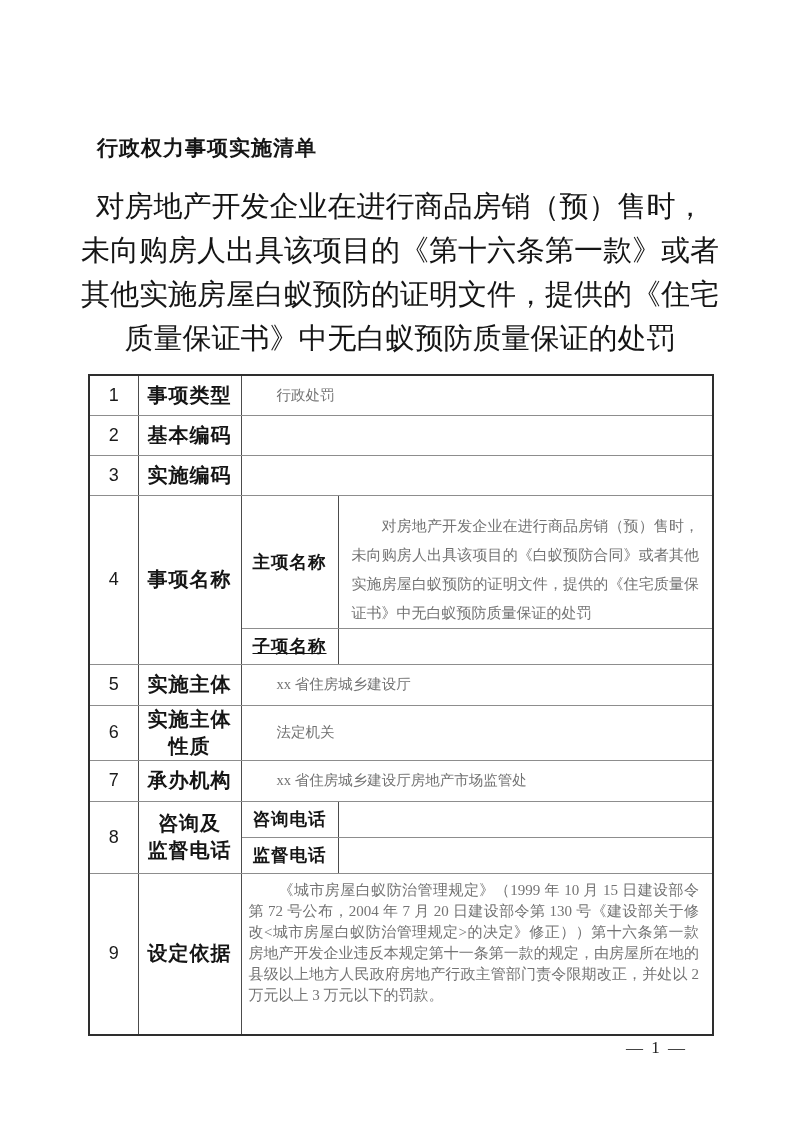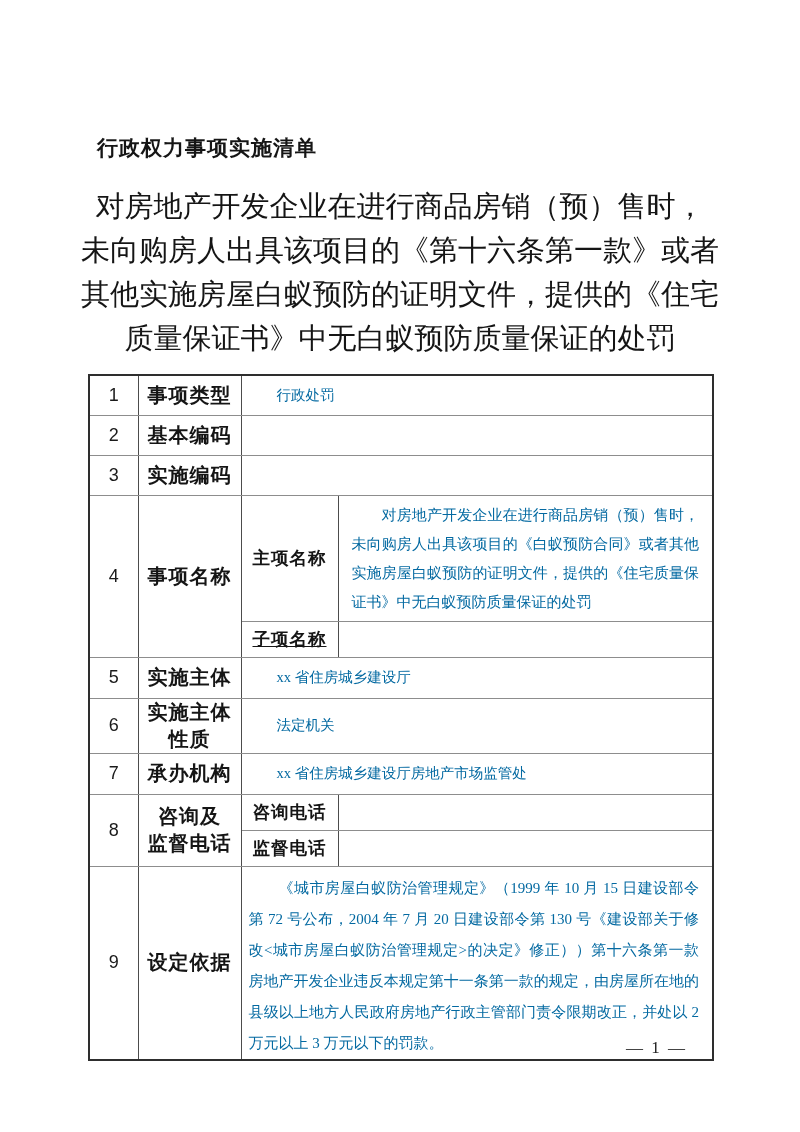--- a/index.html
+++ b/index.html
@@ -71,40 +71,40 @@
   .sublabel {
     font-size: 17.5px;
     font-weight: bold;
     text-align: center;
     padding-left: 8px;
     letter-spacing: 1px;
   }
   .value {
     font-family: "Liberation Serif", serif;
     font-size: 14.5px;
-    color: #0369a1;
+    color: #737373;
   }
   .value.single { padding-left: 35px; }
   .value.para {
     vertical-align: top;
     text-align: justify;
     text-indent: 2em;
     padding: 6px 13px 0 13px;
     font-size: 15px;
   }
   tr.r1, tr.r2, tr.r3 { height: 40px; }
   tr.r4a { height: 126px; }
   tr.r4b { height: 36px; text-decoration: underline; }
   tr.r5 { height: 41px; }
   tr.r6 { height: 54px; }
   tr.r7 { height: 41px; }
   tr.r8a, tr.r8b { height: 36px; }
   tr.r9 { height: 162px; }
-  tr.r4a .para { line-height: 29px; padding-top: 5px; }
-  tr.r9 .para { line-height: 31px; padding-left: 7px; }
+  tr.r4a .para { line-height: 29px; padding-top: 16px; }
+  tr.r9 .para { line-height: 21px; padding-left: 7px; }
 
   .page-number {
     position: absolute;
     top: 1038px;
     left: 626px;
     font-family: "Liberation Serif", serif;
     font-size: 17px;
     letter-spacing: 2px;
     color: #222;
     white-space: nowrap;

